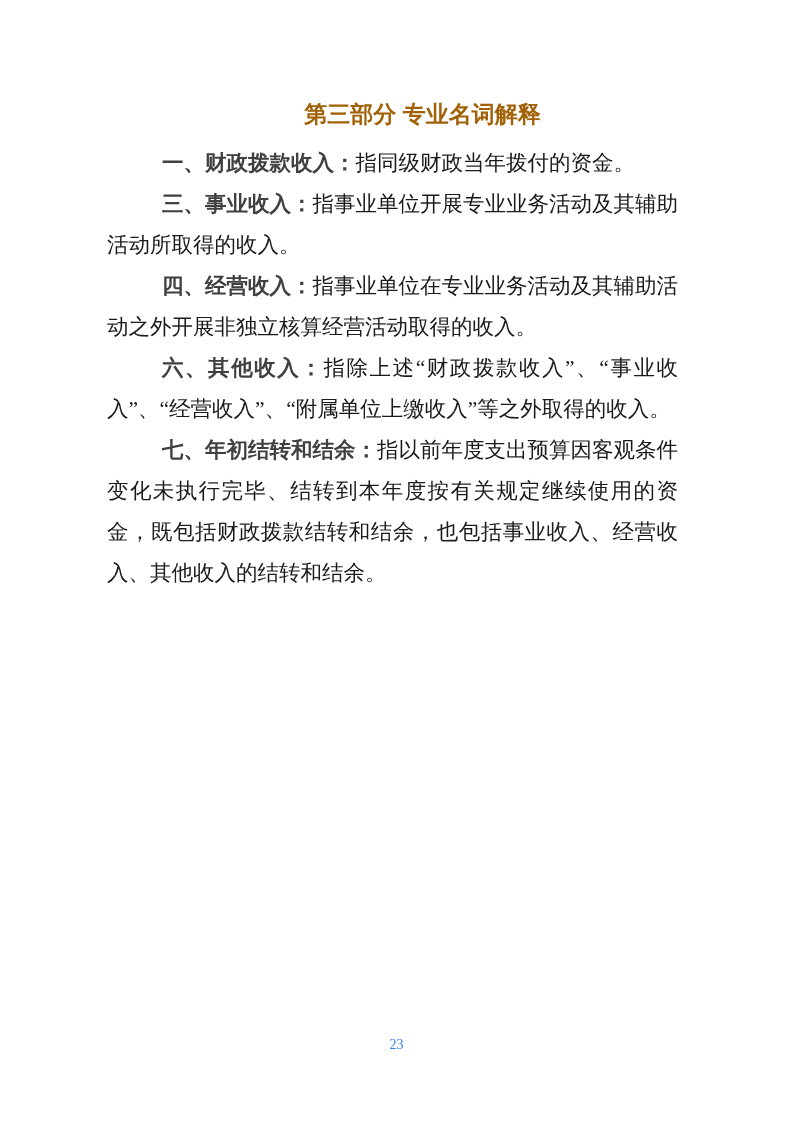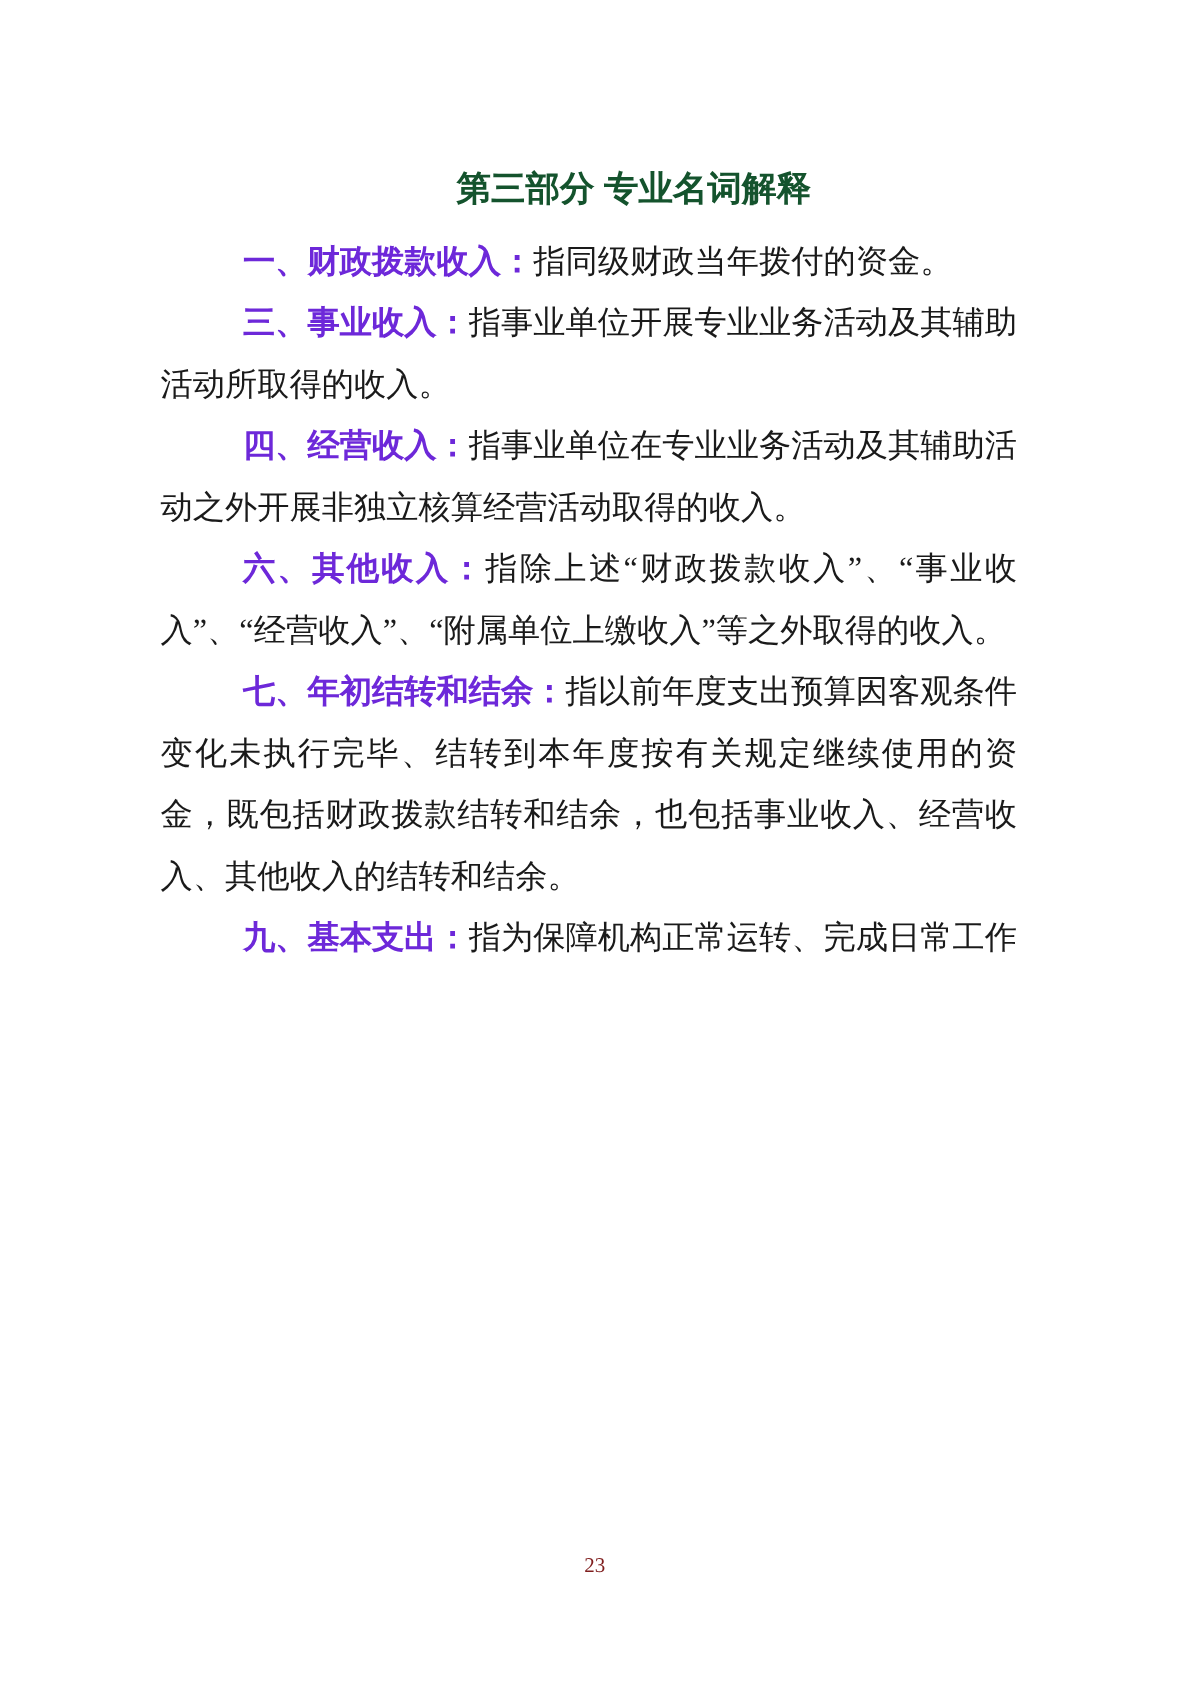--- a/index.html
+++ b/index.html
@@ -10,58 +10,58 @@
   .page {
     position: relative;
     width: 793px;
     height: 1122px;
     background: #ffffff;
     color: #111111;
     overflow: hidden;
     font-family: "Liberation Serif", "DejaVu Serif", serif;
   }
   .doc-title {
-    margin: 11px;
+    margin: 0;
     padding-top: 99px;
     padding-left: 52px; 
     text-align: center;
     font-family: "Liberation Sans", "DejaVu Sans", sans-serif;
     font-weight: bold;
     font-size: 23px;
     line-height: 30px;
-    color: #14532d;
+    color: #a16207;
   }
   .content {
     width: 571px;
     margin-left: 107px;
     margin-top: 14px;
   }
   .para {
     margin: 0;
     font-size: 21.5px;
     line-height: 41px;
     text-align: justify;
     text-justify: inter-character;
     text-indent: 55px;
     word-break: break-all;
     color: #1a1a1a;
   }
   .term {
     font-weight: bold;
-    color: #6d28d9;
+    color: #404040;
   }
   .footer {
     position: absolute;
     left: 0;
     right: 0;
     top: 1036px;
     text-align: center;
     font-size: 14px;
     line-height: 18px;
-    color: #7f1d1d;
+    color: #3b82f6;
     font-family: "Liberation Serif", "DejaVu Serif", serif;
   }
 </style>
 </head>
 <body>
 
 <div class="page">
 
   <h1 class="doc-title">第三部分 专业名词解释</h1>
 
@@ -73,19 +73,18 @@
     <p class="para"><span class="term">三、事业收入：</span><span>指事业单位开展专业业务活动及其辅助活动所取得的收入。</span></p>
 
     <p class="para"><span class="term">四、经营收入：</span><span>指事业单位在专业业务活动及其辅助活动之外开展非独立核算经营活动取得的收入。</span></p>
 
 
     <p class="para"><span class="term">六、其他收入：</span><span>指除上述“财政拨款收入”、“事业收入”、“经营收入”、“附属单位上缴收入”等之外取得的收入。</span></p>
 
     <p class="para"><span class="term">七、年初结转和结余：</span><span>指以前年度支出预算因客观条件变化未执行完毕、结转到本年度按有关规定继续使用的资金，既包括财政拨款结转和结余，也包括事业收入、经营收入、其他收入的结转和结余。</span></p>
 
 
-    <p class="para"><span class="term">九、基本支出：</span><span>指为保障机构正常运转、完成日常工作</span></p>
 
   </div>
 
   <div class="footer">23</div>
 
 </div>
 
 </body></html>

